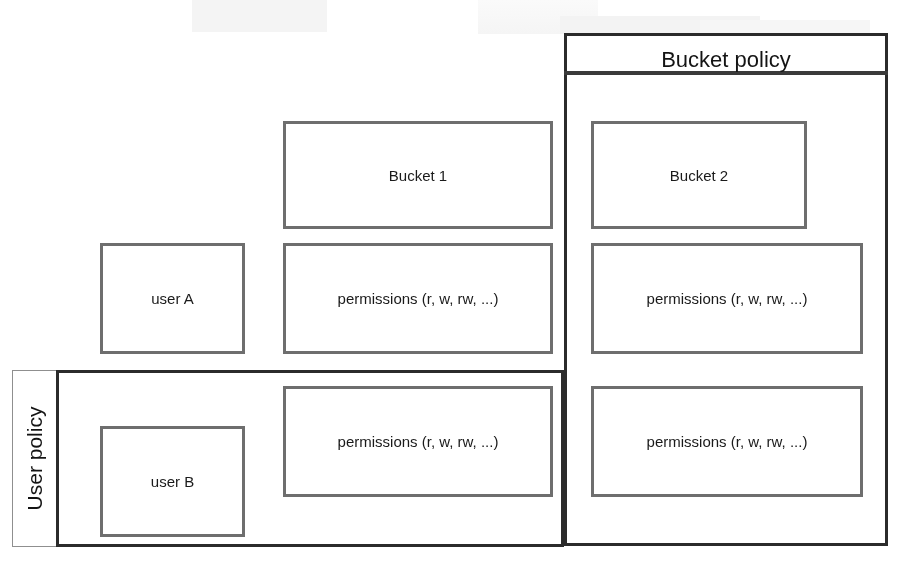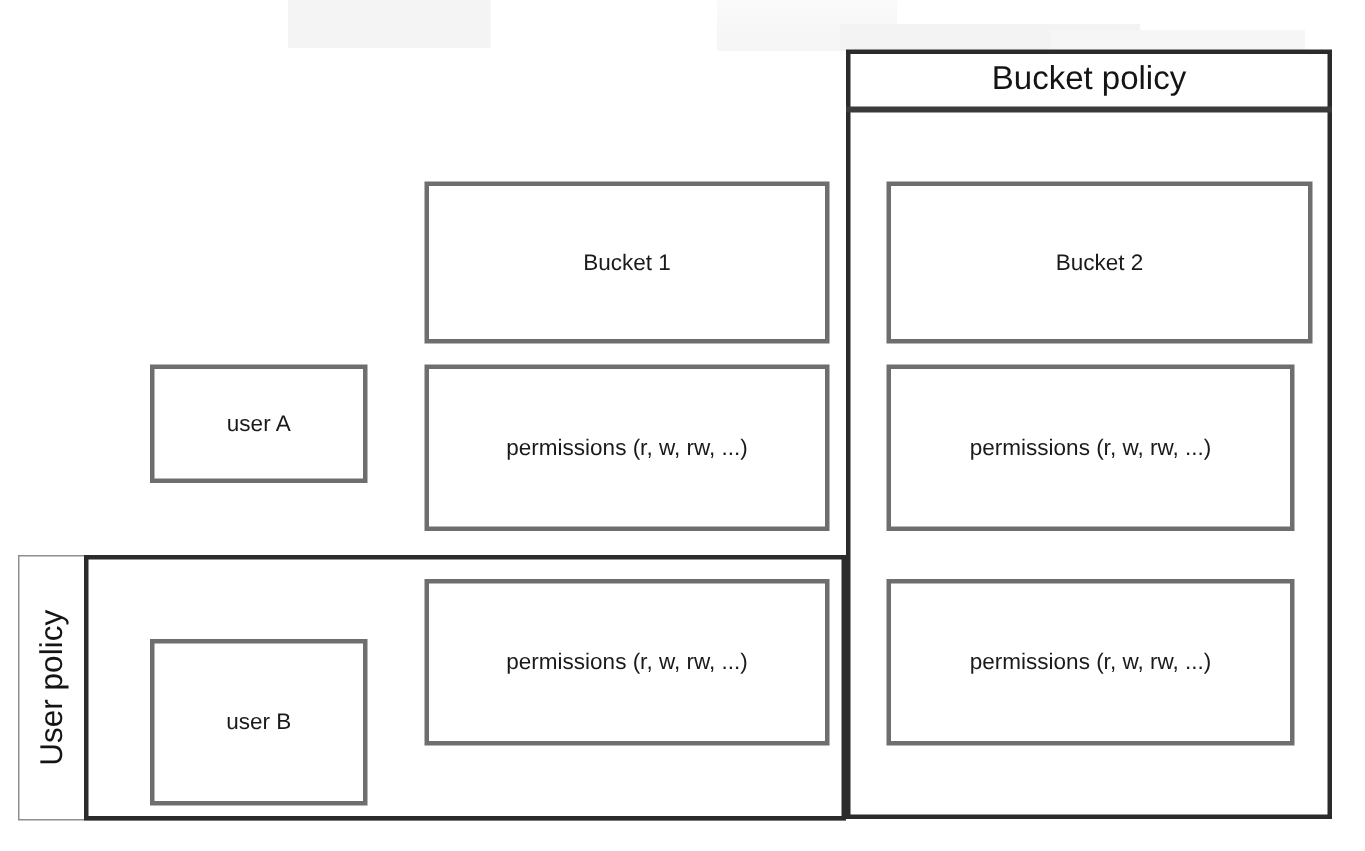--- a/index.html
+++ b/index.html
@@ -60,21 +60,21 @@
   }
   #bucket-policy-header {
     position: absolute;
     left: 564px;
     top: 33px;
     width: 324px;
     height: 42px;
     box-sizing: border-box;
     border-bottom: 4px solid #3a3a3a;
     display: flex;
-    align-items: center;
+    align-items: flex-end;
     justify-content: center;
   }
   #bucket-policy-header .title {
     font-size: 22px;
     color: #141414;
     line-height: 1;
   }
 
   
   #user-policy {
@@ -110,22 +110,22 @@
   #user-policy-label .vtext {
     transform: rotate(-90deg);
     white-space: nowrap;
     font-size: 21px;
     color: #141414;
     line-height: 1;
   }
 
   
   #bucket-1        { left: 283px; top: 121px; width: 270px; height: 108px; }
-  #bucket-2        { left: 591px; top: 121px; width: 284px; height: 108px; }
-  #user-a          { left: 100px; top: 243px; width: 145px; height: 79px; }
+  #bucket-2        { left: 591px; top: 121px; width: 216px; height: 108px; }
+  #user-a          { left: 100px; top: 243px; width: 145px; height: 111px; }
   #perm-a-b1       { left: 283px; top: 243px; width: 270px; height: 111px; }
   #perm-a-b2       { left: 591px; top: 243px; width: 272px; height: 111px; }
   #user-b          { left: 100px; top: 386px; width: 145px; height: 111px; margin-top: 40px; }
   #perm-b-b1       { left: 283px; top: 386px; width: 270px; height: 111px; }
   #perm-b-b2       { left: 591px; top: 386px; width: 272px; height: 111px; }
 </style>
 </head>
 <body>
 
 <div id="canvas">

